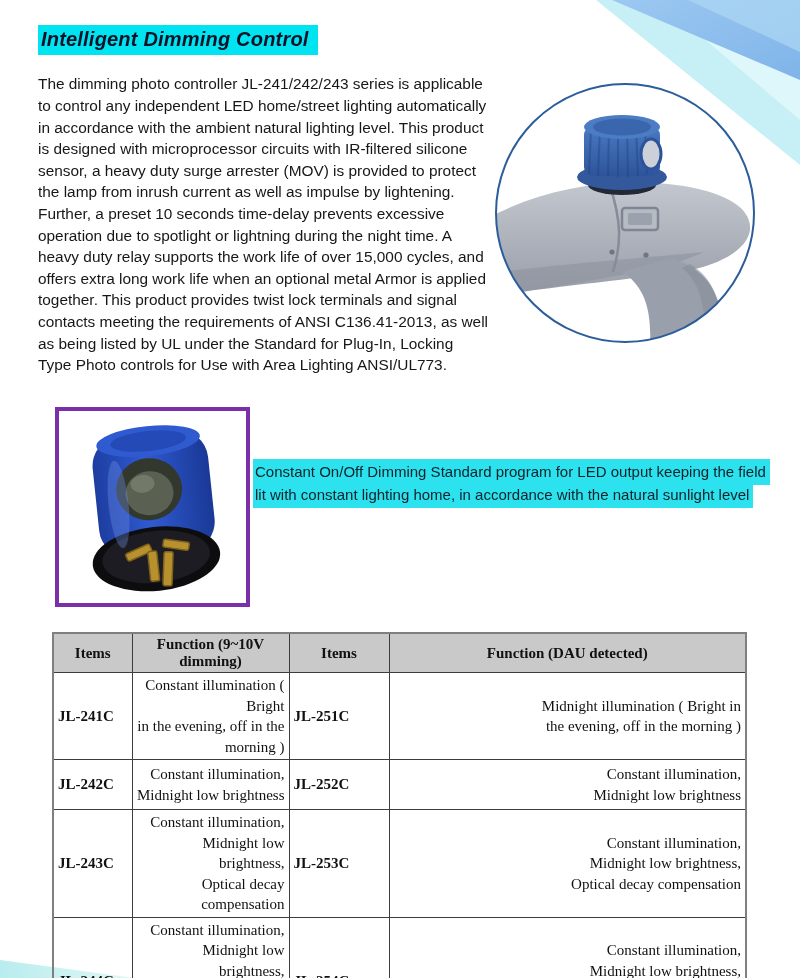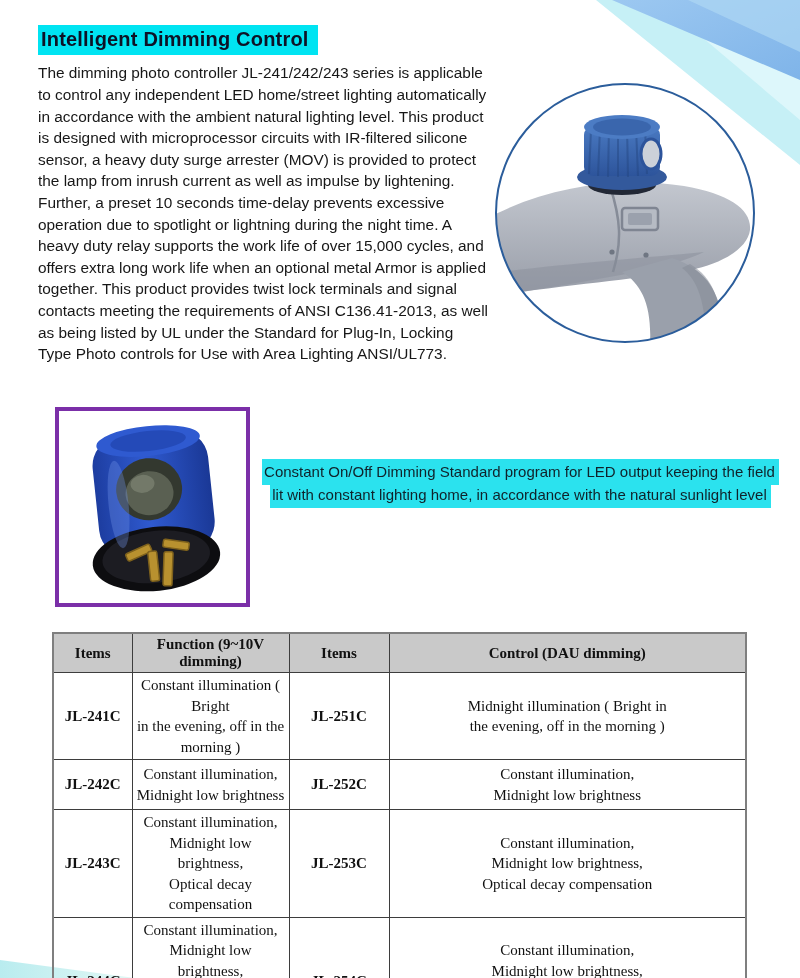--- a/index.html
+++ b/index.html
@@ -7,45 +7,45 @@
     width:800px;height:978px;position:relative;overflow:hidden;
     background:#ffffff;
     font-family:"Liberation Sans", sans-serif;
     color:#1a1a1a;
   }
   
   .deco{position:absolute;pointer-events:none;}
   #deco-tr{top:0;right:0;}
   #deco-bl{left:0;bottom:0;}
   
-  .title-wrap{position:absolute;left:38px;top:25px;}
+  .title-wrap{position:absolute;left:38px;top:25px;font-style:italic;}
   .title{
     display:inline-block;
     background:#00E4F2;
     color:#0d1226;
     font-size:20px;font-weight:bold;
     padding:3px 9px 4px 3px;
     letter-spacing:.2px;
   }
   
   .intro{
-    position:absolute;left:38px;top:47px;width:452px;
+    position:absolute;left:38px;top:58px;width:452px;
     font-size:15.4px;line-height:21.6px;color:#171717;
   }
   
   .circle-photo{position:absolute;left:494px;top:82px;width:262px;height:262px;}
   
   .purple-box{
     position:absolute;left:55px;top:407px;width:187px;height:192px;
     border:4px solid #7B2FA8;background:#ffffff;
   }
   
   .note{
     position:absolute;left:253px;top:459px;width:535px;
-    font-size:15px;line-height:23px;color:#10222a;text-align:center;
+    font-size:15px;line-height:23px;color:#10222a;
   }
   .note .hl-line{height:23px;}
   .note .hl{
     display:inline-block;
     background:#2BE2EE;
     padding:1px 4px 2px 2px;
   }
   
   .models-table{
     position:absolute;left:52px;top:632px;
@@ -59,24 +59,24 @@
     padding:2px 4px;
     overflow:hidden;
   }
   .models-table{border:2px solid #7f7f7f;}
   .models-table th{
     background:#C9C9C9;
     font-weight:bold;height:24px;
     text-align:center;
   }
   td.item-cell{
-    text-align:center;font-weight:bold;vertical-align:middle;
+    text-align:left;font-weight:bold;vertical-align:middle;
   }
   td.func-cell{
-    text-align:center;vertical-align:middle;
+    text-align:right;vertical-align:middle;
     white-space:pre-line;line-height:20.5px;
   }
   tr.r1{height:70px;} tr.r2{height:50px;} tr.r3{height:82px;} tr.r4{height:100px;}
 </style>
 </head>
 <body>
 
 <svg id="deco-tr" class="deco" width="262" height="170" viewBox="0 0 262 170">
   <defs>
     <linearGradient id="blueG" x1="0" y1="0" x2="1" y2="1">
@@ -197,21 +197,21 @@
     <col style="width:79px">
       <col style="width:157px">
       <col style="width:100px">
       <col style="width:357px">
   </colgroup>
   <thead>
     <tr>
       <th>Items</th>
       <th>Function (9~10V dimming)</th>
       <th>Items</th>
-      <th>Control (DAU dimming)</th>
+      <th>Function (DAU detected)</th>
     </tr>
   </thead>
   <tbody>
     <tr class="r1">
       <td class="item-cell">JL-241C</td>
       <td class="func-cell">Constant illumination ( Bright
 in the evening, off in the
 morning )</td>
       <td class="item-cell">JL-251C</td>
       <td class="func-cell">Midnight illumination ( Bright in

